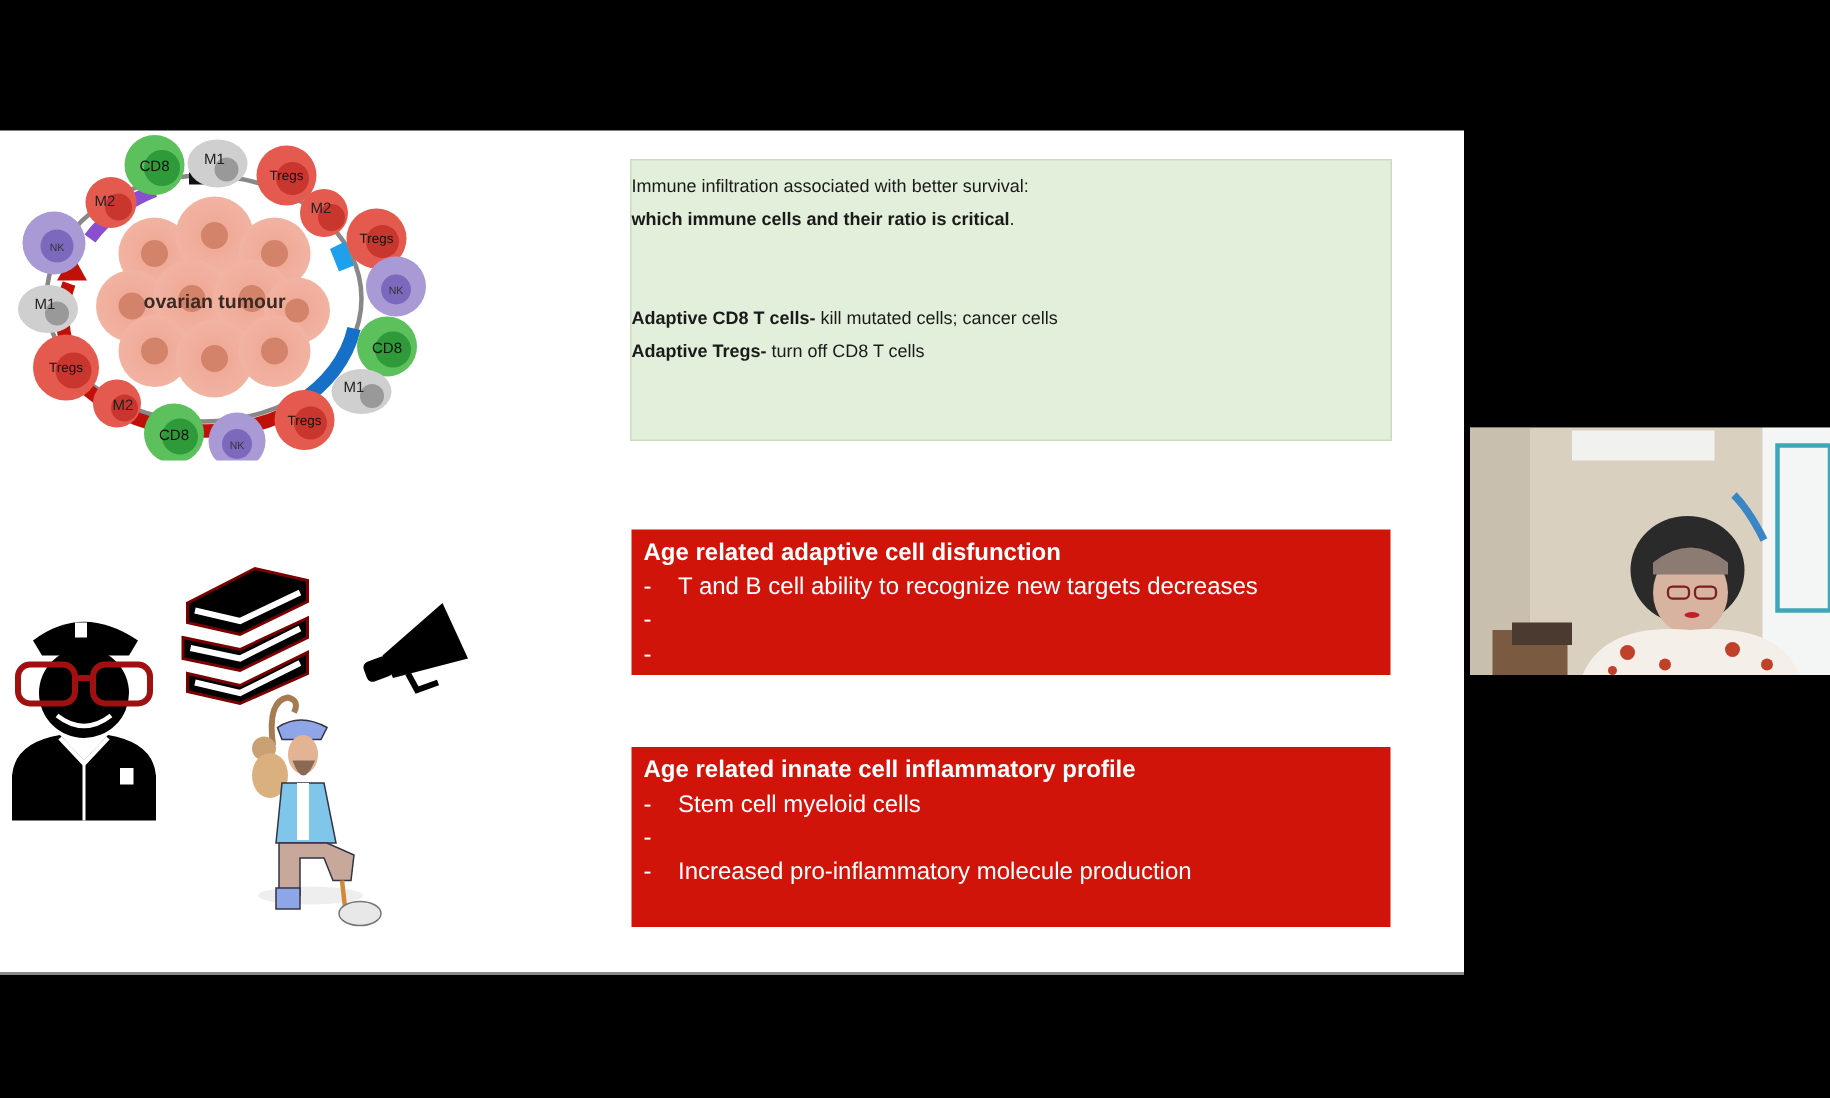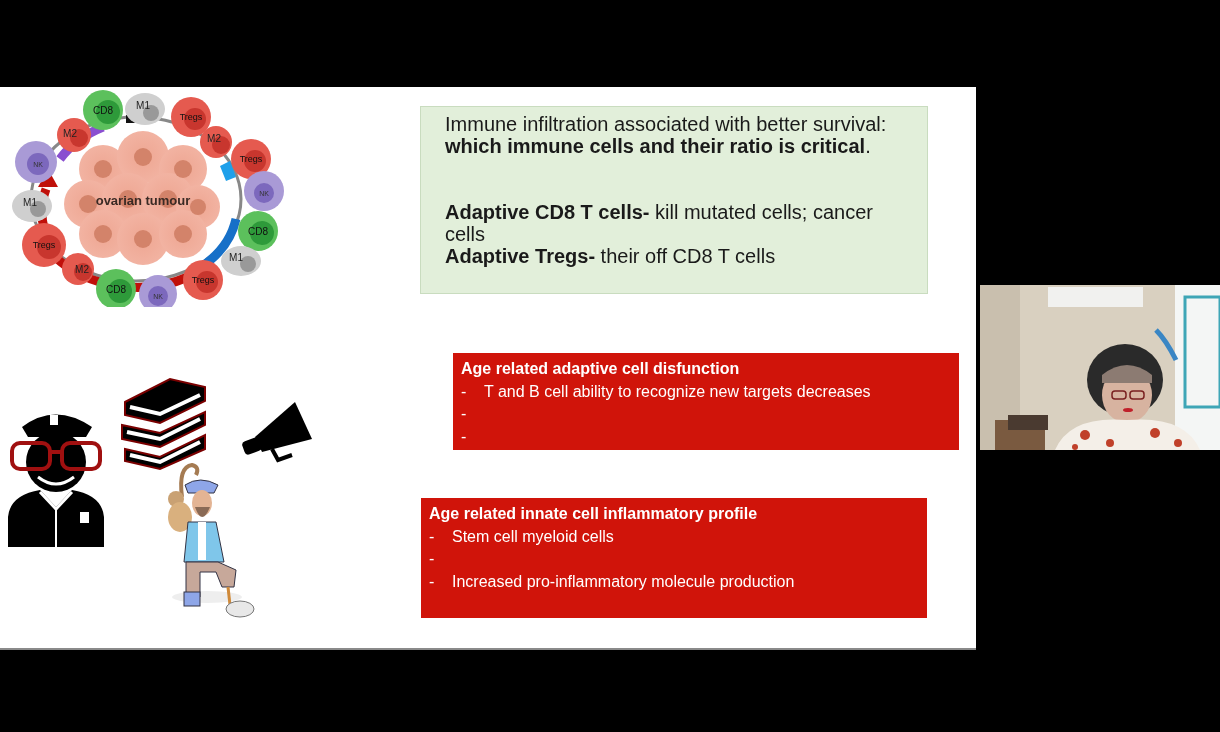--- a/index.html
+++ b/index.html
@@ -1,28 +1,28 @@
 <!DOCTYPE html>
 <html><head>
 <meta charset="utf-8">
 <style>
   html, body { margin:0; padding:0; }
   body { width:1220px; height:732px; background:#000; position:relative; overflow:hidden; font-family:"Liberation Sans", "DejaVu Sans", sans-serif; }
   .slide { position:absolute; left:0; top:87px; width:976px; height:561px; background:#fff; border-bottom:2px solid #8a8a8a; }
   .webcam { position:absolute; left:980px; top:285px; width:240px; height:165px; background:#d8d0c2; overflow:hidden; }
 
-  .green-box { position:absolute; left:420px; top:19px; width:508px; height:188px; background:#e2efda; border:1px solid #c9dcbf; box-sizing:border-box; padding:6px 24px; color:#1a1a1a; font-size:20px; line-height:22px; }
+  .green-box { position:absolute; left:420px; top:19px; width:508px; height:188px; background:#e2efda; border:1px solid #c9dcbf; box-sizing:border-box; padding:6px 0; color:#1a1a1a; font-size:12px; line-height:22px; }
   .green-box p { margin:0; }
   .green-box .gap { height:22px; }
   .red-box { position:absolute; left:421px; width:506px; background:#d0140a; color:#fff; box-sizing:border-box; padding:5px 8px; font-size:16px; line-height:22.5px; }
   .red-box .title { font-weight:bold; }
   .red-box ul { list-style:none; margin:0; padding:0; }
   .red-box li { display:flex; }
   .red-box li .dash { width:23px; flex:none; }
-  .box1 { top:266px; height:97px;margin-left:32px; }
+  .box1 { top:266px; height:97px; }
   .box2 { top:411px; height:120px; }
 
   .cycle { position:absolute; left:8px; top:2px; width:285px; height:218px; }
   .icons { position:absolute; left:0; top:270px; width:330px; height:270px; }
 </style>
 </head>
 <body>
 
 <div class="slide">
 
@@ -153,21 +153,21 @@
         </g>
     </g>
   </svg>
 
   <div class="green-box">
     <p>Immune infiltration associated with better survival:</p>
     <p><b>which immune cells and their ratio is critical</b><span>.</span></p>
     <div class="gap"></div>
     <div class="gap"></div>
     <p><b>Adaptive CD8 T cells-</b><span> kill mutated cells; cancer cells</span></p>
-    <p><b>Adaptive Tregs-</b><span> their off CD8 T cells</span></p>
+    <p><b>Adaptive Tregs-</b><span> turn off CD8 T cells</span></p>
   </div>
 
   <div class="red-box box1">
     <div class="title">Age related adaptive cell disfunction</div>
     <ul>
       <li>
           <span class="dash">-</span>
           <span>T and B cell ability to recognize new targets decreases</span>
         </li>
       <li>

